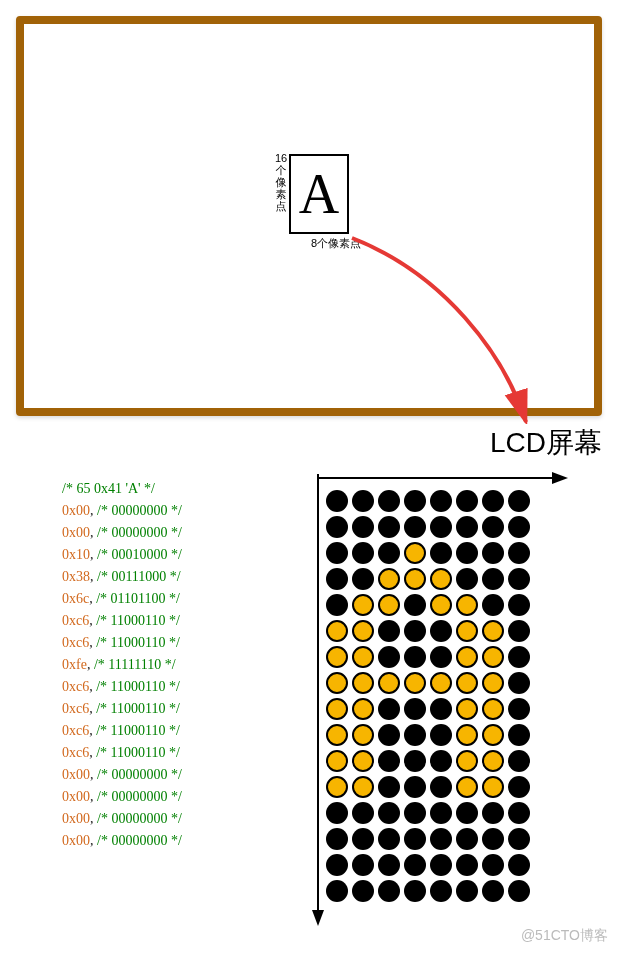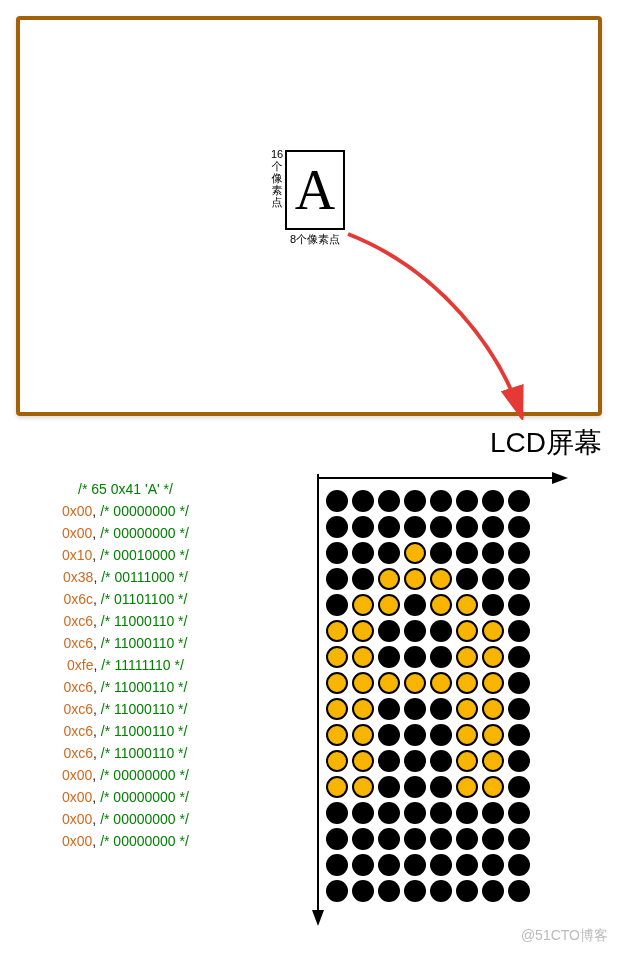--- a/index.html
+++ b/index.html
@@ -4,21 +4,21 @@
 <style>
   * { box-sizing: border-box; }
   body {
     margin: 0;
     padding: 16px;
     background: #fff;
     font-family: Arial, "Microsoft YaHei", sans-serif;
     width: 618px;
   }
   .lcd-wrap {
-    border: 4px solid #a16207;
+    border: 8px solid #a16207;
     border-radius: 4px;
     box-shadow: 0 2px 4px rgba(0,0,0,.15);
     height: 400px;
     position: relative;
     margin-bottom: 8px;
   }
   .char-box {
     position: absolute;
     left: 265px;
     top: 130px;
@@ -38,44 +38,43 @@
     position: absolute;
     left: 250px;
     top: 128px;
     width: 14px;
     font-size: 11px;
     line-height: 12px;
     text-align: center;
   }
   .h-label {
     position: absolute;
-    left: 265px;
+    left: 282px;
     top: 212px;
     width: 60px;
     font-size: 11px;
     text-align: center;
   }
   .lcd-title {
     text-align: right;
     font-size: 28px;
     margin: 4px 0 8px 0;
   }
   .bottom {
     position: relative;
     height: 460px;
   }
   .code {
     position: absolute;
     left: 46px;
     top: 8px;
-    font-family: Liberation Sans, sans-serif;
+    font-family: Liberation Serif, serif;
     font-size: 14px;
     line-height: 22px;
     white-space: pre;
-    text-align: center;
   }
   .c-green   { color: #008000; }
   .c-orange  { color: #d2691e; }
   .c-black   { color: #222; }
   .grid {
     position: absolute;
     left: 308px;
     top: 18px;
   }
   .grid-row {

